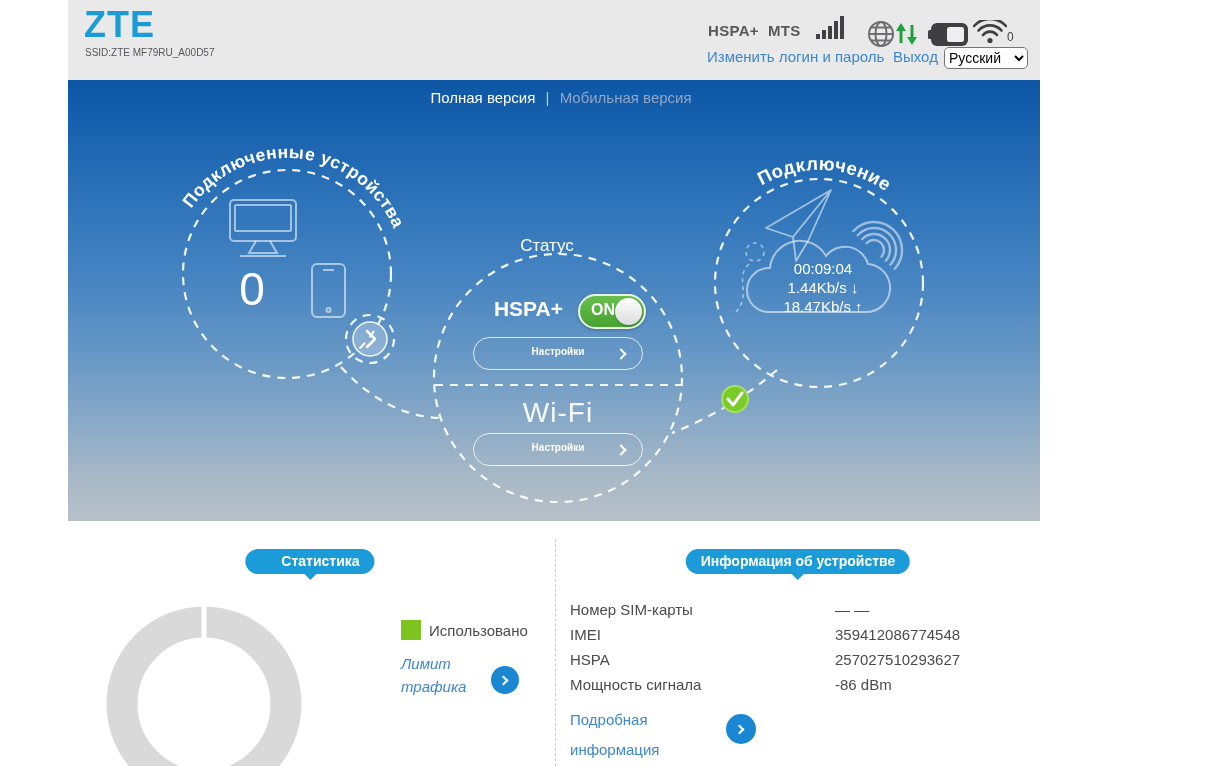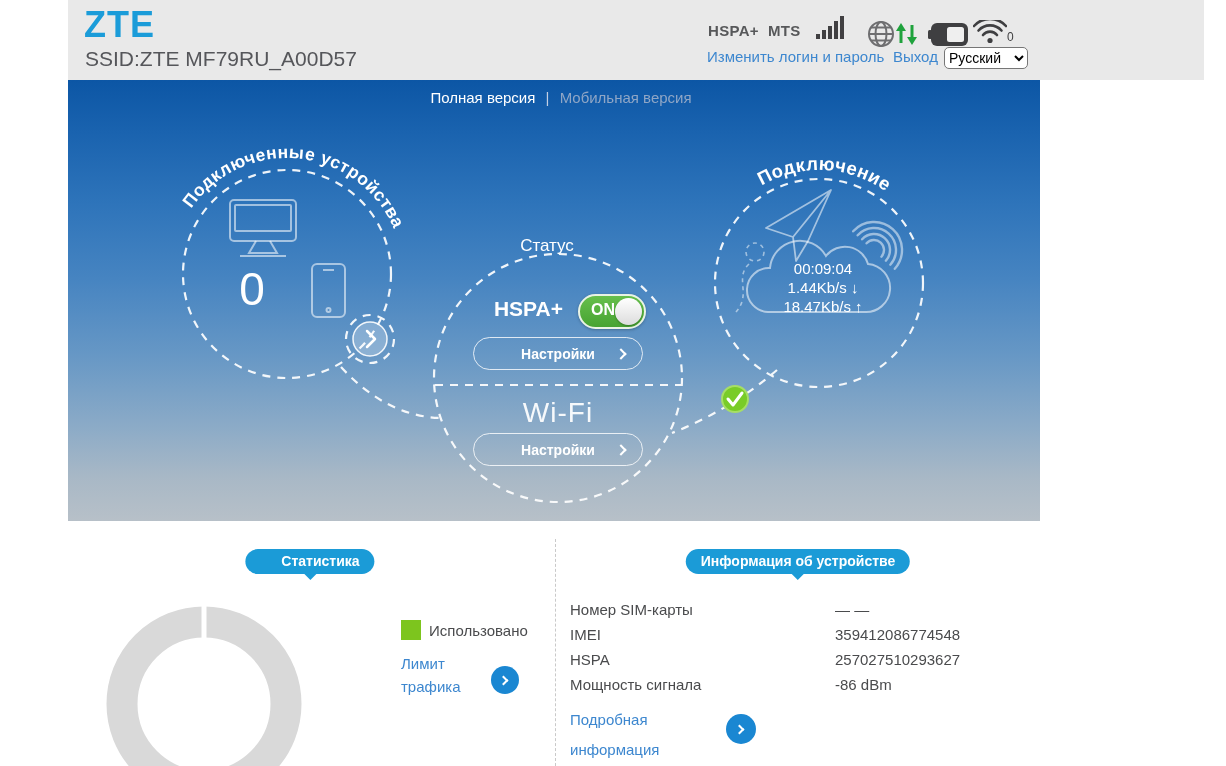--- a/index.html
+++ b/index.html
@@ -2,23 +2,23 @@
 <html><head>
 <meta charset="utf-8">
 <style>
   * { margin:0; padding:0; box-sizing:border-box; }
   html,body { background:#fff; }
   body { font-family:"Liberation Sans", sans-serif; }
   .canvas { position:relative; width:1226px; height:766px; background:#fff; overflow:hidden; }
   .app { position:absolute; left:68px; top:0; width:972px; height:766px; }
 
   
-  .hdr { position:absolute; left:0; top:0; width:1136px; height:80px; background:#e9e9e9; }
+  .hdr { position:absolute; left:0; top:0; width:972px; height:80px; background:#e9e9e9; }
   .logo { position:absolute; left:16px; top:4px; font-size:36px; font-weight:bold; color:#1b9cd9; letter-spacing:1px; }
-  .ssid { position:absolute; left:17px; top:47px; font-size:21px; color:#55565a; }
+  .ssid { position:absolute; left:17px; top:47px; font-size:10px; color:#55565a; }
   .nettype { position:absolute; top:22px; font-size:15px; font-weight:bold; color:#57585a; letter-spacing:.3px; }
   .h-icon { position:absolute; }
   .wifi-num { position:absolute; left:939px; top:30px; font-size:12px; color:#3f3f41; }
   .hlink { position:absolute; top:48px; font-size:15px; color:#3d87cf; text-decoration:none; cursor:pointer; }
   .lang { position:absolute; left:876px; top:47px; width:84px; height:22px; font-size:14px; font-family:"Liberation Sans",sans-serif; background:#fff; border:1px solid #767676; border-radius:5px; }
 
   
   .banner { position:absolute; left:0; top:80px; width:972px; height:441px;
     background:linear-gradient(180deg,#0c56a5 0%,#1a63af 12%,#2e74ba 28%,#4684c1 45%,#6697c5 62%,#8aaac7 78%,#a8b8c6 90%,#b7c0c8 100%); }
   .tabs { position:absolute; left:0; top:9px; width:972px; text-align:center; font-size:15px; padding-left:14px; }
@@ -27,37 +27,37 @@
   .tab-mobile { color:#8fa6c6; cursor:pointer; }
   .banner-svg { position:absolute; left:0; top:0; width:972px; height:441px; }
 
   .hspa-label { position:absolute; left:375px; top:217px; width:120px; text-align:right; font-size:21px; font-weight:bold; color:#fff; }
   .toggle { position:absolute; left:510px; top:214px; width:68px; height:35px; border-radius:18px;
     background:linear-gradient(#66bf4c,#47a332); border:2px solid #e9f3e4; box-shadow:0 1px 3px rgba(0,0,0,.25); cursor:pointer;text-align:right; }
   .toggle .on { position:absolute; left:11px; top:5px; font-size:16px; font-weight:bold; color:#fff; }
   .toggle .knob { position:absolute; right:2px; top:2px; width:27px; height:27px; border-radius:50%;
     background:linear-gradient(#ffffff,#dcdcdc); box-shadow:0 1px 2px rgba(0,0,0,.3); }
   .pill-btn { position:absolute; left:405px; width:170px; height:33px; border:1px solid rgba(255,255,255,.8);
-    border-radius:17px; color:#fff; font-size:14px; font-weight:bold; background:transparent; cursor:pointer; }
+    border-radius:17px; color:#fff; font-size:10px; font-weight:bold; background:transparent; cursor:pointer; }
   .pill-btn .lbl { position:absolute; left:0; right:0; top:8px; text-align:center; }
   .pill-btn .chev { position:absolute; right:17px; top:12px; width:8px; height:8px;
     border-top:2px solid #fff; border-right:2px solid #fff; transform:rotate(45deg); }
   .wifi-big { position:absolute; left:400px; top:317px; width:180px; text-align:center; font-size:28px; font-weight:300; color:rgba(255,255,255,.93); letter-spacing:1px; }
 
   
   .bottom { position:absolute; left:0; top:521px; width:972px; height:245px; background:#fff; }
   .badge { position:absolute; top:28px; transform:translateX(-50%); background:#1b9bd7; color:#fff; font-size:14px;
     font-weight:bold; height:25px; line-height:25px; padding:0 15px; border-radius:13px; white-space:nowrap; }
   .badge::after { content:""; position:absolute; left:50%; bottom:-6px; margin-left:-6px;
     border-left:6px solid transparent; border-right:6px solid transparent; border-top:6px solid #1b9bd7; }
   .vdiv { position:absolute; left:487px; top:18px; height:227px; border-left:1px dashed #c9c9c9; }
   .donut-svg { position:absolute; left:0; top:0; width:972px; height:245px; }
   .swatch { position:absolute; left:333px; top:99px; width:20px; height:20px; background:#7dc51e; }
   .legend-lbl { position:absolute; left:361px; top:101px; font-size:15px; color:#4a4b4d; }
-  .limit-link { position:absolute; left:333px; top:131px; width:72px; font-size:15px; line-height:23px; color:#3d87cf; cursor:pointer; }
+  .limit-link { position:absolute; left:333px; top:131px; width:72px; font-size:15px; line-height:23px; color:#3d87cf; cursor:pointer;font-style:italic; }
   .round-btn { position:absolute; border-radius:50%; background:#1a87d2; cursor:pointer; display:flex; align-items:center; justify-content:center; }
   .round-btn .chev { width:7px; height:7px; border-top:2px solid #fff; border-right:2px solid #fff; transform:rotate(45deg); margin-left:-3px; }
   .info-table { position:absolute; left:502px; top:76px; width:430px; font-size:15px; color:#4a4b4d; }
   .info-row { display:flex; height:25px; line-height:25px; }
   .info-row .label { width:265px; }
   .detail-link { position:absolute; left:502px; top:184px; width:130px; font-size:15px; line-height:30px; color:#3d87cf; cursor:pointer; }
 </style>
 </head>
 <body>
 

